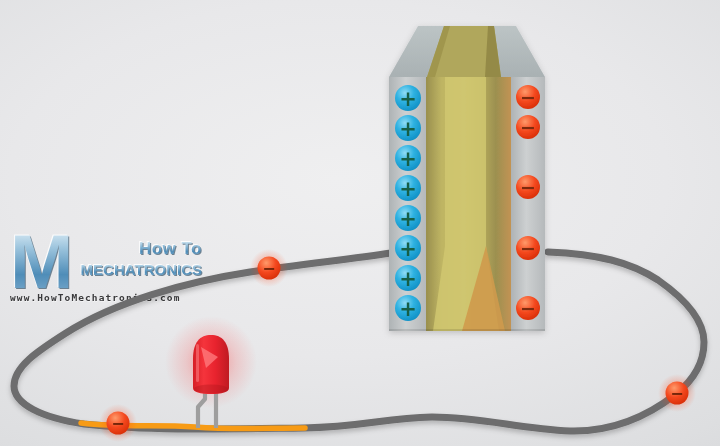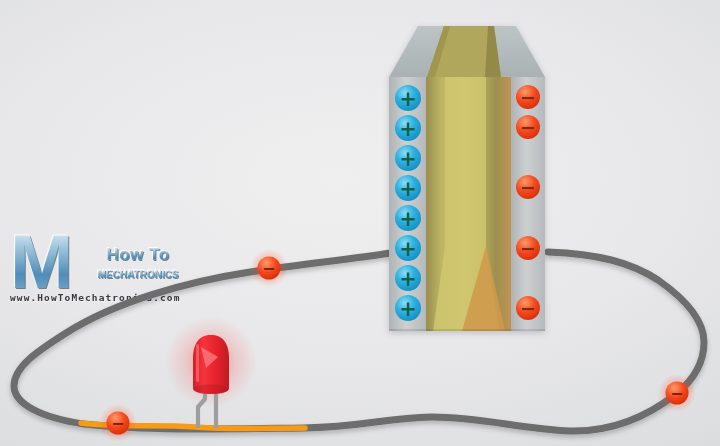--- a/index.html
+++ b/index.html
@@ -9,23 +9,23 @@
     font-family:"Liberation Sans","DejaVu Sans",sans-serif;
   }
   
   .logo{position:absolute;left:10px;top:231px;width:190px;height:76px;}
   .grad-text{
     background:linear-gradient(180deg,#e2f0f8 0%,#9cc4dd 30%,#4f8db8 68%,#7cabcd 100%);
     -webkit-background-clip:text;background-clip:text;color:transparent;
     filter:drop-shadow(1px 1px 0 rgba(42,72,96,.65)) drop-shadow(-1px -1px 0 rgba(255,255,255,.85));
   }
   .logo-m{position:absolute;left:0;top:-4px;font-weight:900;font-size:76px;line-height:.92;}
-  .logo-text-block{position:absolute;left:64px;top:15px;width:128px;text-align:center;}
+  .logo-text-block{position:absolute;left:64px;top:9px;width:128px;text-align:right;}
   .logo-howto{display:inline-block;font-weight:800;font-size:17px;line-height:1;letter-spacing:.5px;}
-  .logo-mech{display:inline-block;font-weight:800;font-size:10px;line-height:1;letter-spacing:0;margin-top:4px;}
+  .logo-mech{display:inline-block;font-weight:800;font-size:15px;line-height:1;letter-spacing:0;margin-top:4px;}
   .logo-url{
     position:absolute;left:0;top:61px;white-space:nowrap;
     font-family:"DejaVu Sans Mono","Liberation Mono",monospace;
     font-size:9.5px;font-weight:700;letter-spacing:1.1px;color:#3a3a3c;
     text-shadow:.5px .5px 0 rgba(255,255,255,.55);
   }
   
   .scene{position:absolute;left:0;top:0;}
   .sym-plus{font:bold 21px "DejaVu Sans",sans-serif;fill:#145f47;}
   .sym-minus{font:bold 19px "DejaVu Sans",sans-serif;fill:#7d2a10;}

